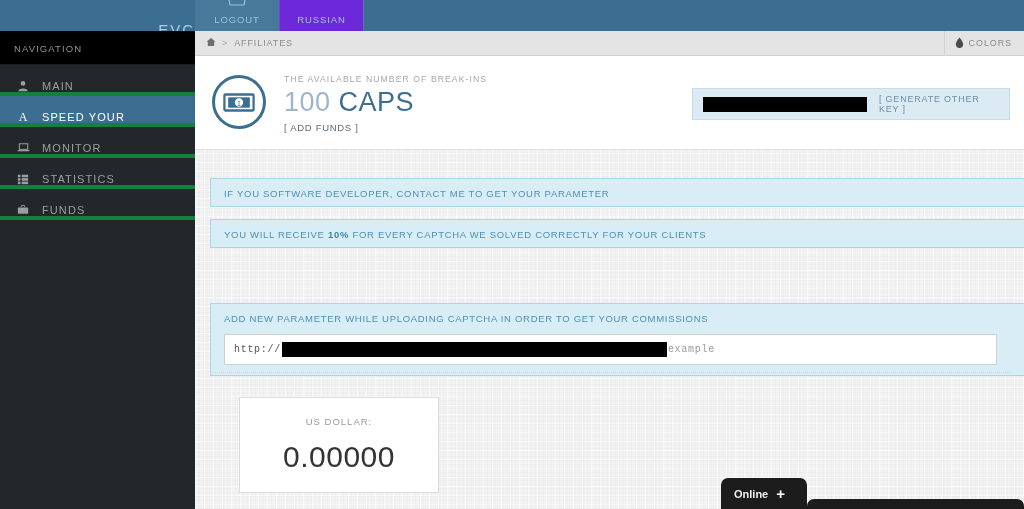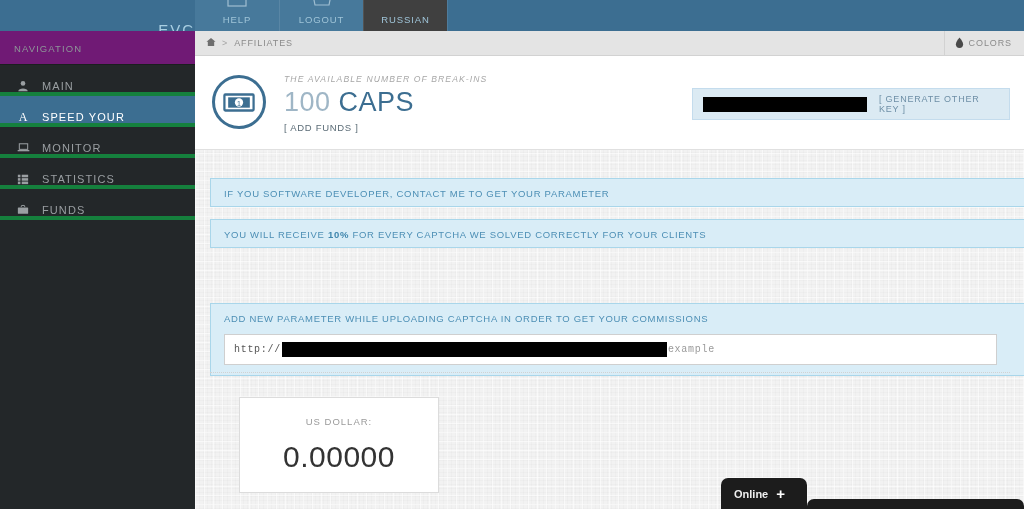--- a/index.html
+++ b/index.html
@@ -65,21 +65,21 @@
     align-items: center;
     justify-content: flex-end;
     color: #9fc4d8;
     font-size: 9.5px;
     letter-spacing: 0.9px;
     padding-bottom: 6px;
     position: relative;
   }
   .topnav-item.t-help   { background: #47799b; }
   .topnav-item.t-logout { background: #47799b; }
-  .topnav-item.t-russian{ background: #404040; }
+  .topnav-item.t-russian{ background: #6d28d9; }
   .topnav-item + .topnav-item { border-left: 1px solid rgba(255,255,255,0.10); }
   .topnav-item .tn-icon {
     position: absolute;
     top: -8px;
     width: 26px; height: 15px;
     opacity: 0.65;
   }
   .topnav-item .tn-label { line-height: 11px; }
   #topnav-filler { flex: 1; background: #3c6e91; border-left: 1px solid rgba(255,255,255,0.10); }
 
@@ -89,21 +89,21 @@
     left: 0; top: 31px;
     width: 195px; height: 478px;
     background: #232729;
     z-index: 4;
   }
   #nav-heading {
     color: #8e9699;
     font-size: 9.5px;
     letter-spacing: 1.1px;
     padding: 12px 0 10px 14px;
-    background: #701a75;
+    background: #000000;
     border-bottom: 1px solid #1b1e20;
   }
   .nav-item {
     height: 31px;
     display: flex;
     align-items: flex-end;
     padding-left: 14px;
     color: #9a9fa2;
     font-size: 11px;
     letter-spacing: 1.1px;
@@ -186,21 +186,20 @@
     align-items: center;
     justify-content: center;
     margin-top: 4px;
   }
   #caps-text { margin-left: 18px; padding-top: 3px; }
   #caps-sub {
     color: #a7a7a7;
     font-size: 8.6px;
     letter-spacing: 1.1px;
     margin-bottom: 3px;
-    font-style: italic;
   }
   #caps-amount {
     font-size: 27px;
     color: #3c6e91;
     letter-spacing: 0.5px;
     line-height: 30px;
   }
   #caps-amount .num { color: #9fb6c6; }
   #add-funds {
     margin-top: 5px;
@@ -357,28 +356,20 @@
 <div id="page-bg"></div>
 
 <div id="topbar">
 
   <div id="brand">
     <span class="brand-text">EVC</span>
   </div>
 
   <div id="topnav">
 
-    <div class="topnav-item t-help">
-      <span class="tn-icon">
-        <svg viewBox="0 0 26 15" width="26" height="15">
-          <rect x="4" y="2" width="18" height="12" fill="none" stroke="#cfe3ef" stroke-width="1.2"></rect>
-        </svg>
-      </span>
-      <span class="tn-label">HELP</span>
-    </div>
 
     <div class="topnav-item t-logout">
       <span class="tn-icon">
         <svg viewBox="0 0 26 15" width="26" height="15">
           <polygon points="6,13 20,13 22,3 4,3" fill="none" stroke="#cfe3ef" stroke-width="1.2"></polygon>
         </svg>
       </span>
       <span class="tn-label">LOGOUT</span>
     </div>
 

